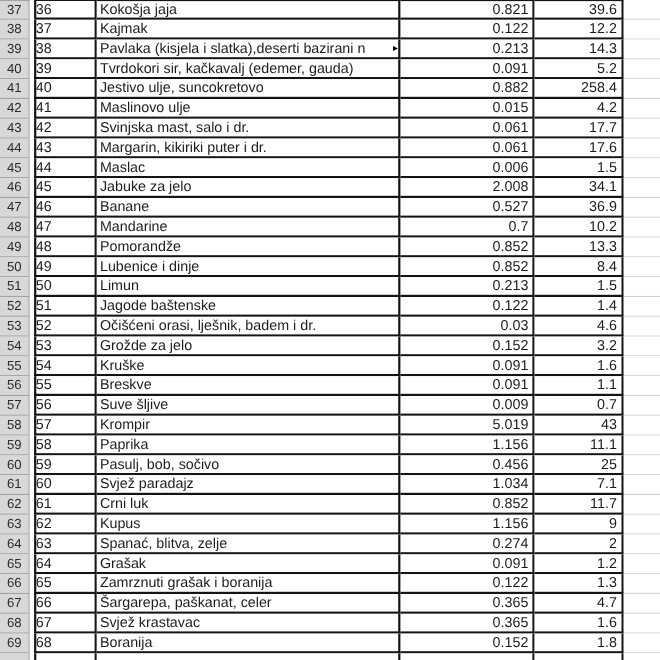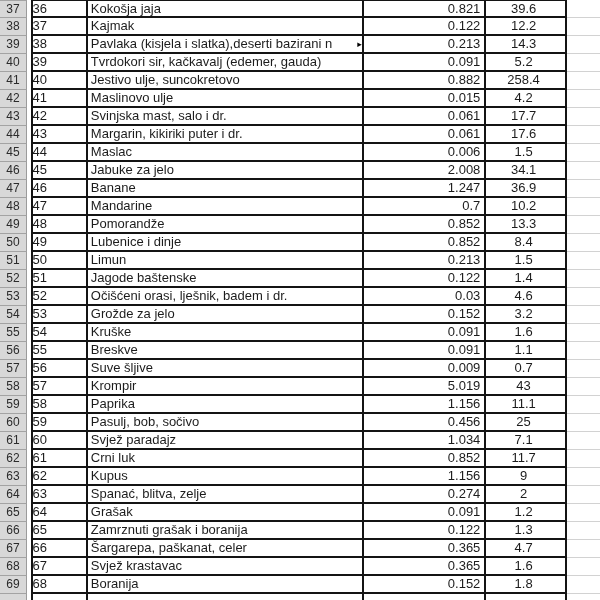--- a/index.html
+++ b/index.html
@@ -71,21 +71,21 @@
   }
   .c-v1 {
     width: 136px;
     border-right: 2px solid #141414;
     text-align: right;
     padding-right: 4px;
   }
   .c-v2 {
     width: 89px;
     border-right: 2px solid #141414;
-    text-align: center;
+    text-align: right;
     padding-right: 4px;
   }
   
   .fill {
     width: 37px;
     border-bottom: 1px solid #d2d2d2;
     background: #ffffff;
   }
   .overflow-arrow {
     display: none;
@@ -238,21 +238,21 @@
   </div>
 
   <div class="row">
     <div class="cell rh">47</div>
     <div class="cell sp"></div>
     <div class="cell b c-num">46</div>
     <div class="cell b c-name">
       <span class="txt">Banane</span>
       
     </div>
-    <div class="cell b c-v1">1.247</div>
+    <div class="cell b c-v1">0.527</div>
     <div class="cell b c-v2">36.9</div>
     <div class="cell fill"></div>
   </div>
 
   <div class="row">
     <div class="cell rh">48</div>
     <div class="cell sp"></div>
     <div class="cell b c-num">47</div>
     <div class="cell b c-name">
       <span class="txt">Mandarine</span>

